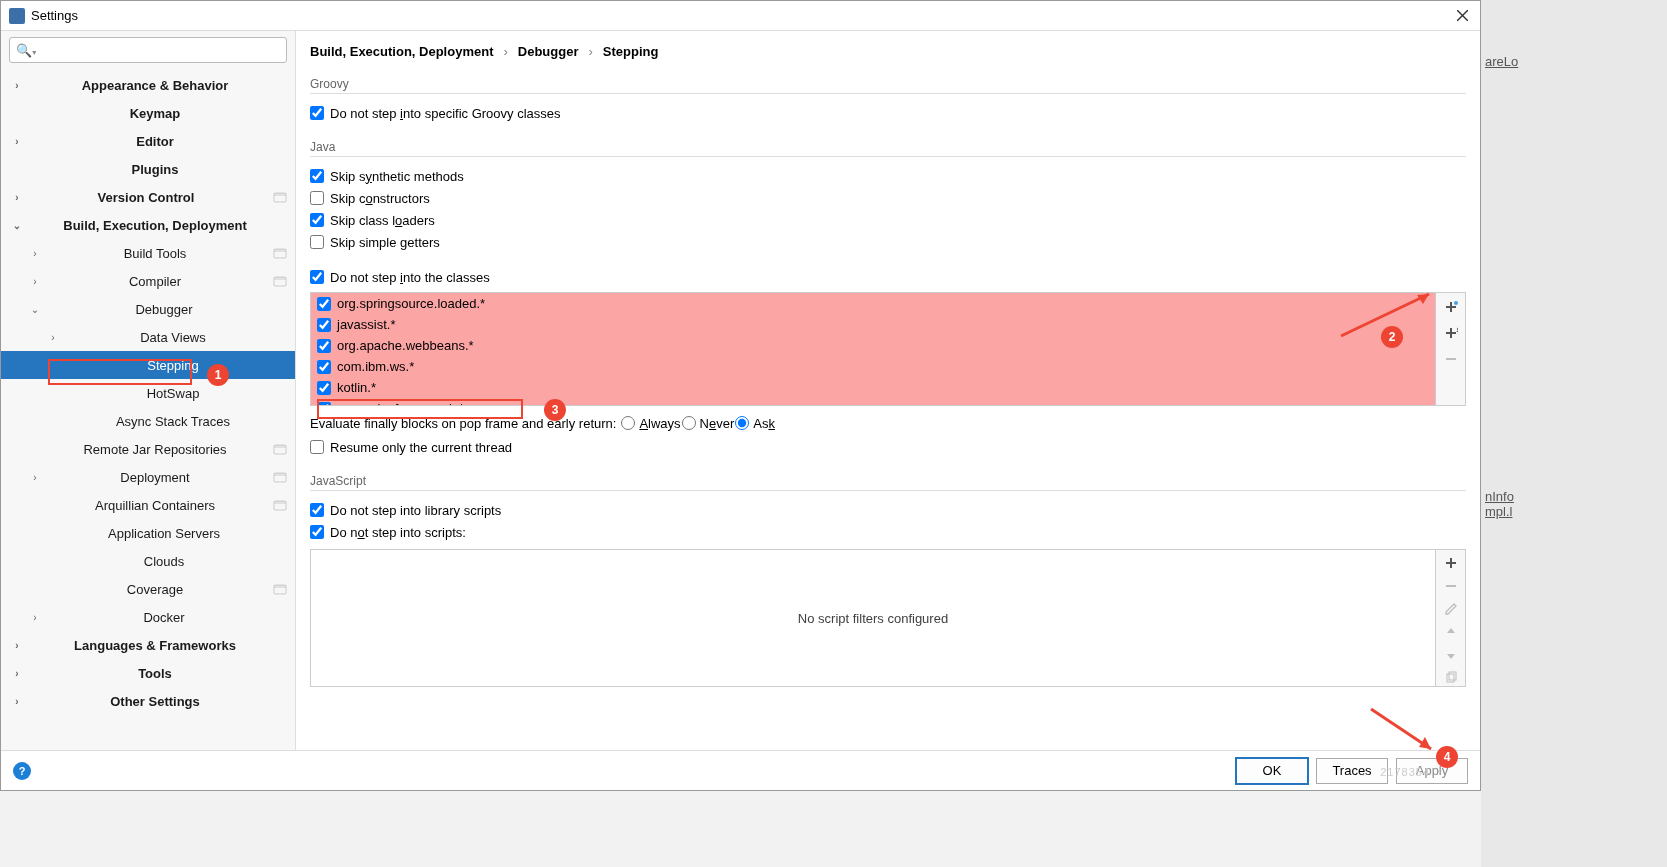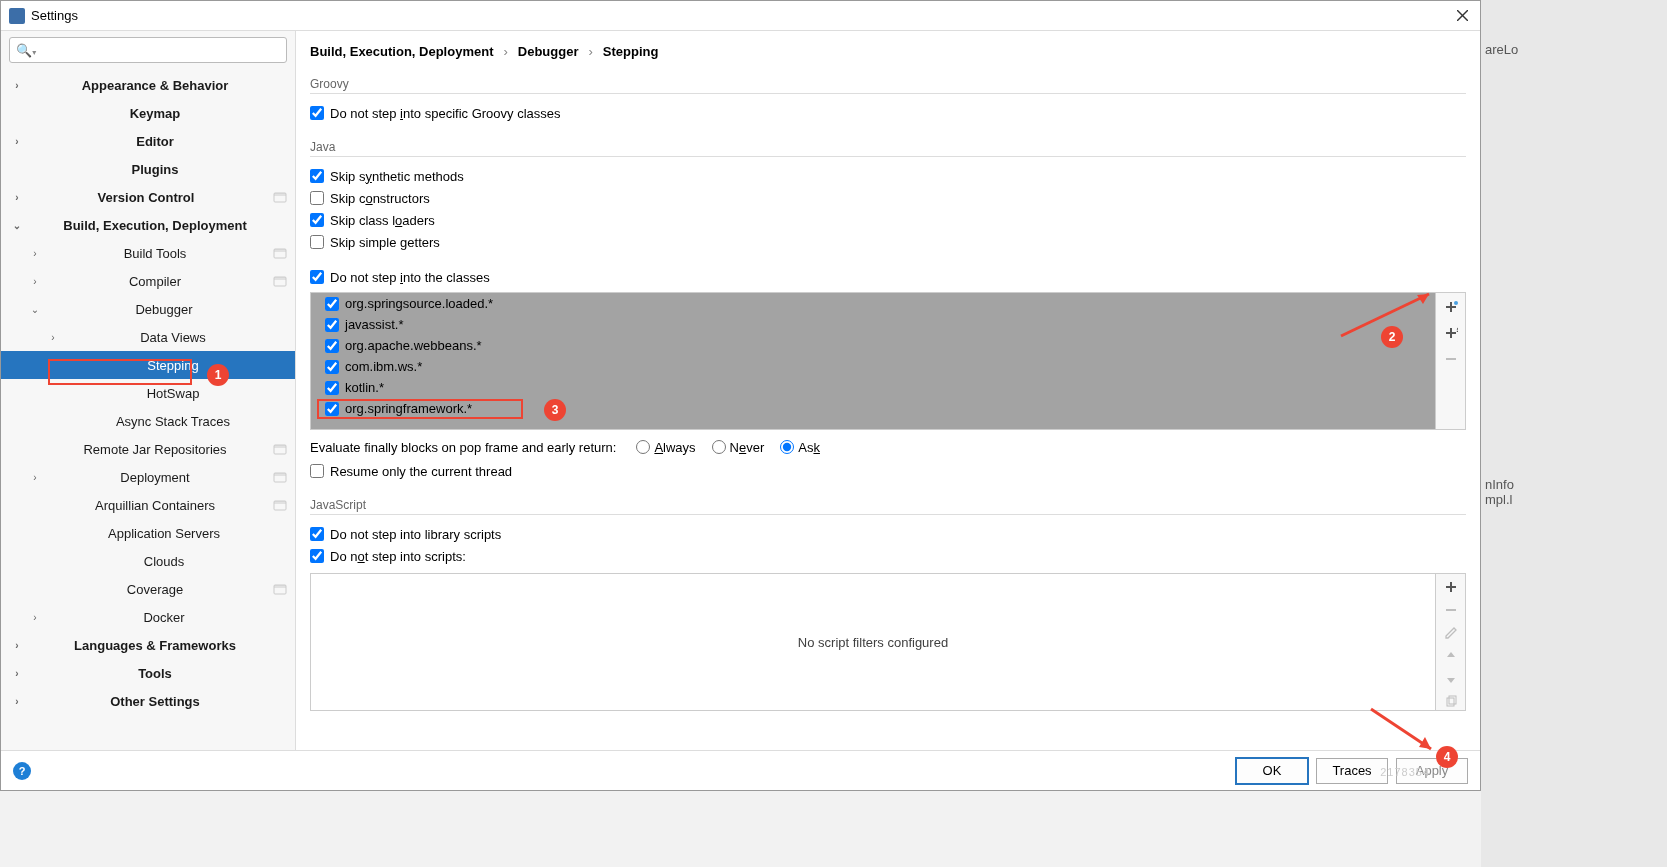--- a/index.html
+++ b/index.html
@@ -29,44 +29,44 @@
 .content { flex: 1; display: flex; flex-direction: column; overflow: hidden;}
 .breadcrumb { height: 40px; display: flex; align-items: center; padding: 0 14px; font-weight: bold; font-size: 14px; }
 .breadcrumb .sep { margin: 0 10px; color: #888; font-weight: normal;}
 .pane { flex: 1; overflow-y: auto; padding: 0 14px 10px 14px; border-left: none;}
 .section-label { color: #666; font-size: 12px; margin-top: 6px; margin-bottom: 2px; }
 .section-sep { height: 1px; background: #ddd; margin-bottom: 8px; margin-top: 2px;}
 .chk-row { display: flex; align-items: center; height: 22px; }
 .chk-row input[type=checkbox] { width: 14px; height: 14px; margin-right: 6px; }
 .chk-row label { cursor: pointer; user-select: none; }
 .chk-row label u { text-decoration: underline; }
-.classlist-wrap { display: flex; border: 1px solid #ccc; margin-top: 4px; height: 138px; background: #a3a3a3; padding-left: 8px; }
+.classlist-wrap { display: flex; border: 1px solid #ccc; margin-top: 4px; height: 114px; background: #fca5a5; }
 .classlist { flex: 1; overflow-y: auto; padding: 0 2px;}
 .classlist .chk-row { padding-left: 4px; height: 21px;}
 .classlist-buttons { width: 30px; border-left: 1px solid #ccc; background: #f7f7f7; display: flex; flex-direction: column; align-items: center; padding-top: 4px; gap: 6px;}
 .tool-btn { width: 20px; height: 20px; display: flex; align-items: center; justify-content: center; color: #666; cursor: pointer; font-size: 14px; position:relative;}
 .tool-btn.disabled { opacity: 0.35; cursor: default;}
 .scriptlist-wrap { display: flex; border: 1px solid #ccc; margin-top: 6px; height: 138px; background: #fff; }
 .scriptlist { flex: 1; display: flex; align-items: center; justify-content: center; color: #404040; }
 .scriptlist-buttons { width: 30px; border-left: 1px solid #ccc; background: #f7f7f7; display: flex; flex-direction: column; align-items: center; padding-top: 4px; gap: 6px;}
-.radio-row { display: flex; align-items: center; height: 26px; gap: 16px; margin-top: 4px;}
+.radio-row { display: flex; align-items: center; height: 26px; gap: 1px; margin-top: 4px;}
 .radio-row .lbl { margin-right: 4px; }
 .radio-opt { display: flex; align-items: center; gap: 4px; }
 .radio-opt input { width: 14px; height: 14px;}
 .footer { height: 40px; border-top: 1px solid #ddd; display: flex; align-items: center; padding: 0 12px; gap: 8px; }
 .footer .help { width: 18px; height: 18px; border-radius: 50%; background: #1e7fd6; color: #fff; display: flex; align-items: center; justify-content: center; font-size: 11px; font-weight: bold; cursor: pointer;}
 .footer .spacer { flex: 1; }
 .footer button { height: 26px; min-width: 72px; padding: 0 0; background: #fdfdfd; border: 1px solid #aaa; cursor: pointer; }
 .footer button.primary { border: 1px solid #2675bf; outline: 1px solid #2675bf; }
 .footer button.disabled { color: #888; }
 .annot { position: absolute; width: 22px; height: 22px; border-radius: 50%; background: #e43; color: #fff; font-size: 12px; font-weight: bold; display: flex; align-items: center; justify-content: center; z-index: 50; pointer-events: none;}
 .annot-box { position: absolute; border: 2px solid #e43; pointer-events: none; z-index: 49;}
 .arrow-annot { position: absolute; pointer-events: none; z-index: 48; }
 .outer { display:flex; width:1667px; height:867px; }
-.behind { flex:1; background:#e8e8e8; padding-top:40px; padding-left:4px; font-family:monospace; font-size:12px; color:#555; overflow:hidden; white-space:nowrap;}
+.behind { flex:1; background:#e8e8e8; padding-top:52px; padding-left:4px; font-family:monospace; font-size:12px; color:#555; overflow:hidden; white-space:nowrap;text-decoration:underline;}
 </style>
 </head>
 <body>
 
 <div class="outer">
 <div class="window">
 
   <div class="annot-box" style="left:47px; top:358px; width:144px; height:26px;"></div>
   <div class="annot" style="left:206px; top:363px;">1</div>
   <svg class="arrow-annot" style="left:1330px; top:285px; width:110px; height:60px;">

